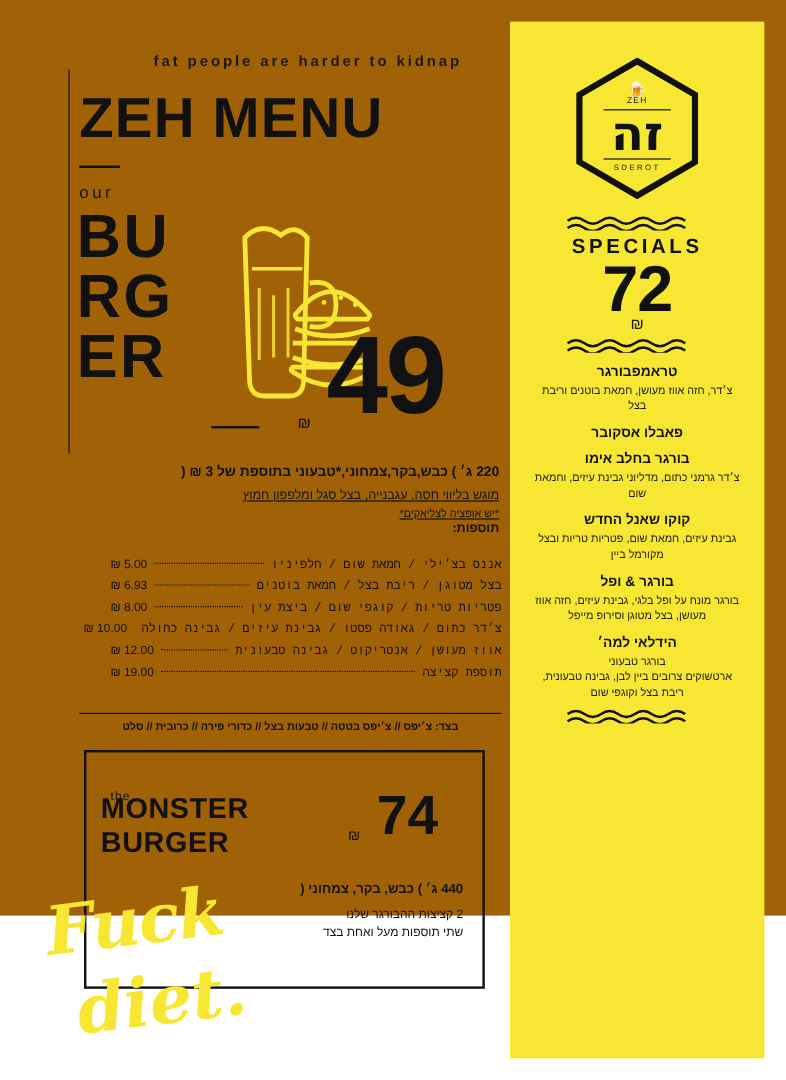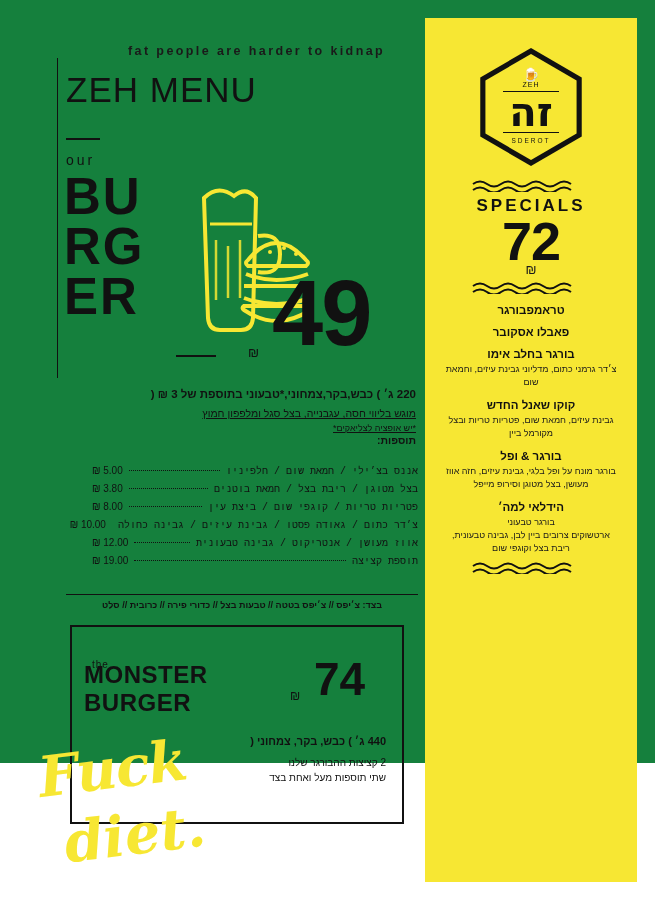--- a/index.html
+++ b/index.html
@@ -4,21 +4,21 @@
 <style>
   html,body{margin:0;padding:0;}
   body{
     width:655px;height:900px;
     background:#ffffff;
     font-family:"Liberation Sans", sans-serif;
     color:#1a1a1a;
     overflow:hidden;
     position:relative;
   }
-  .page{position:relative;width:655px;height:763px;background:#15803d;}
+  .page{position:relative;width:655px;height:763px;background:#a16207;}
 
   
   .yellow-panel{
     position:absolute;top:18px;right:18px;
     width:212px;height:864px;
     background:#f7e733;
     overflow:hidden;
   }
   .yellow-inner{padding:14px 14px 10px 14px;direction:rtl;text-align:center;}
 
@@ -67,21 +67,21 @@
   .divider-wave{margin:7px auto 2px auto;display:block;}
 
   
   .left{position:absolute;left:0;top:0;width:430px;height:900px;}
   .tagline{
     position:absolute;left:128px;top:44px;
     font-size:12.5px;letter-spacing:2.4px;color:#1a1a1a;font-weight:bold;
   }
   .zeh-menu{
     position:absolute;left:66px;top:70px;
-    font-size:35px;font-weight:normal;letter-spacing:1px;color:#111;
+    font-size:47px;font-weight:bold;letter-spacing:1px;color:#111;
   }
   .vline{
     position:absolute;left:57px;top:58px;width:1px;height:320px;background:#111;
   }
   .hline-small{position:absolute;left:66px;top:138px;width:34px;height:2px;background:#111;}
 
   .our{
     position:absolute;left:66px;top:152px;font-size:14px;letter-spacing:3px;color:#111;
   }
   .burger-big{
@@ -217,21 +217,21 @@
 
     <div class="addons">
       <div class="addon-row">
         <span class="addon-name">אננס בצ׳ילי / חמאת שום / חלפיניו</span>
         <span class="addon-dots"></span>
         <span class="addon-price">5.00 ₪</span>
       </div>
       <div class="addon-row">
         <span class="addon-name">בצל מטוגן / ריבת בצל / חמאת בוטנים</span>
         <span class="addon-dots"></span>
-        <span class="addon-price">3.80 ₪</span>
+        <span class="addon-price">6.93 ₪</span>
       </div>
       <div class="addon-row">
         <span class="addon-name">פטריות טריות / קוגפי שום / ביצת עין</span>
         <span class="addon-dots"></span>
         <span class="addon-price">8.00 ₪</span>
       </div>
       <div class="addon-row">
         <span class="addon-name">צ׳דר כתום / גאודה פסטו / גבינת עיזים / גבינה כחולה</span>
         <span class="addon-dots"></span>
         <span class="addon-price">10.00 ₪</span>
@@ -297,20 +297,21 @@
       <div class="specials-price">72</div>
       <div class="shekel-sm">₪</div>
 
       <svg class="wave" width="120" height="12" viewBox="0 0 120 12">
         <path d="M2 4 q7 -5 14 0 t14 0 t14 0 t14 0 t14 0 t14 0 t14 0" stroke="#111" stroke-width="2" fill="none"></path>
         <path d="M2 10 q7 -5 14 0 t14 0 t14 0 t14 0 t14 0 t14 0 t14 0" stroke="#111" stroke-width="2" fill="none"></path>
       </svg>
 
       <div class="y-item">
         <div class="y-name">טראמפבורגר</div>
+        <div class="y-desc">צ׳דר, חזה אווז מעושן, חמאת בוטנים וריבת בצל</div>
       </div>
 
       <div class="y-item">
         <div class="y-name">פאבלו אסקובר</div>
       </div>
 
       <div class="y-item">
         <div class="y-name">בורגר בחלב אימו</div>
         <div class="y-desc">צ׳דר גרמני כתום, מדליוני גבינת עיזים, וחמאת שום</div>
       </div>

